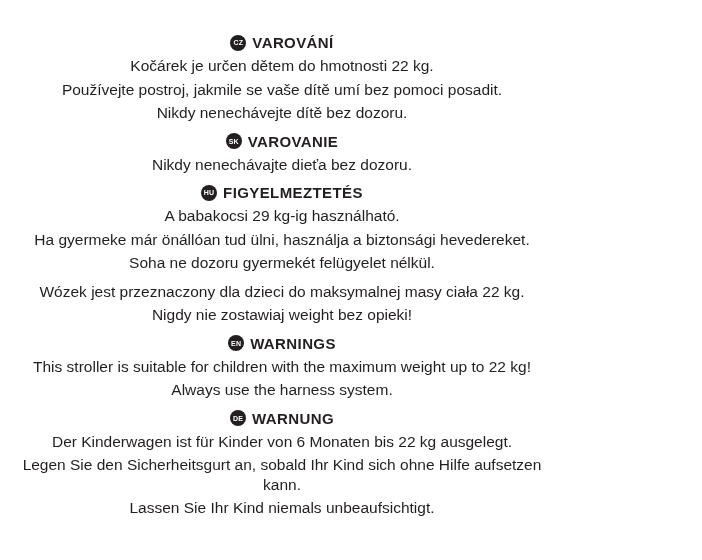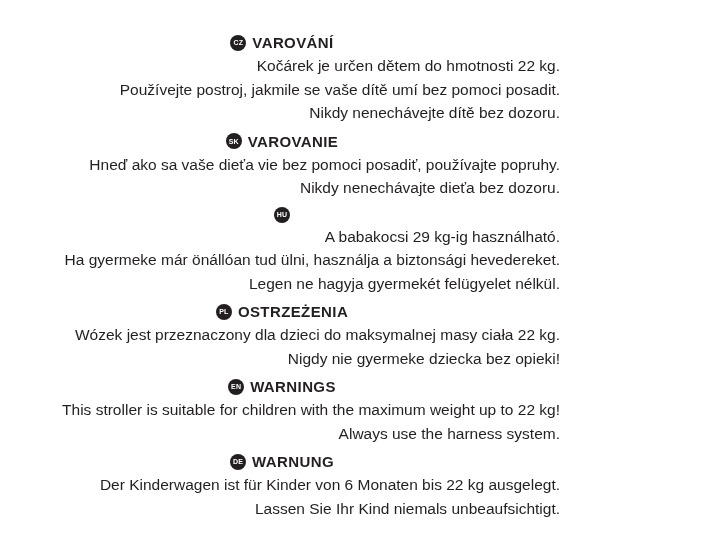--- a/index.html
+++ b/index.html
@@ -8,21 +8,21 @@
     background: #ffffff;
   }
   .page {
     width: 564px;
     height: 560px;
     box-sizing: border-box;
     padding-top: 33px;
     background: #ffffff;
     font-family: "Liberation Sans", "DejaVu Sans", sans-serif;
     color: #231f20;
-    text-align: right;
+    text-align: center;
     overflow: hidden;
   }
   .warning-section {
     margin-bottom: 9px;
   }
   .section-header {
     display: flex;
     align-items: center;
     justify-content: center;
     gap: 6px;
@@ -66,53 +66,50 @@
     <p class="warning-line">Kočárek je určen dětem do hmotnosti 22 kg.</p>
     <p class="warning-line">Používejte postroj, jakmile se vaše dítě umí bez pomoci posadit.</p>
     <p class="warning-line">Nikdy nenechávejte dítě bez dozoru.</p>
   </section>
 
   <section class="warning-section">
     <h2 class="section-header">
       <span class="lang-badge">SK</span>
       <span class="section-title">VAROVANIE</span>
     </h2>
-    <p class="warning-line">Hneď ako sa vaše dieťa vie bez pomoci posadiť, používajte popruhy.</p>
     <p class="warning-line">Nikdy nenechávajte dieťa bez dozoru.</p>
   </section>
 
   <section class="warning-section">
     <h2 class="section-header">
       <span class="lang-badge">HU</span>
+      <span class="section-title">FIGYELMEZTETÉS</span>
     </h2>
     <p class="warning-line">A babakocsi 29 kg-ig használható.</p>
     <p class="warning-line">Ha gyermeke már önállóan tud ülni, használja a biztonsági hevedereket.</p>
-    <p class="warning-line">Legen ne hagyja gyermekét felügyelet nélkül.</p>
+    <p class="warning-line">Soha ne dozoru gyermekét felügyelet nélkül.</p>
   </section>
 
   <section class="warning-section">
-    <h2 class="section-header">
-      <span class="lang-badge">PL</span>
-      <span class="section-title">OSTRZEŻENIA</span>
-    </h2>
     <p class="warning-line">Wózek jest przeznaczony dla dzieci do maksymalnej masy ciała 22 kg.</p>
-    <p class="warning-line">Nigdy nie gyermeke dziecka bez opieki!</p>
+    <p class="warning-line">Nigdy nie zostawiaj weight bez opieki!</p>
   </section>
 
   <section class="warning-section">
     <h2 class="section-header">
       <span class="lang-badge">EN</span>
       <span class="section-title">WARNINGS</span>
     </h2>
     <p class="warning-line">This stroller is suitable for children with the maximum weight up to 22 kg!</p>
     <p class="warning-line">Always use the harness system.</p>
   </section>
 
   <section class="warning-section">
     <h2 class="section-header">
       <span class="lang-badge">DE</span>
       <span class="section-title">WARNUNG</span>
     </h2>
     <p class="warning-line">Der Kinderwagen ist für Kinder von 6 Monaten bis 22 kg ausgelegt.</p>
+    <p class="warning-line">Legen Sie den Sicherheitsgurt an, sobald Ihr Kind sich ohne Hilfe aufsetzen kann.</p>
     <p class="warning-line">Lassen Sie Ihr Kind niemals unbeaufsichtigt.</p>
   </section>
 
 </div>
 
 </body></html>

